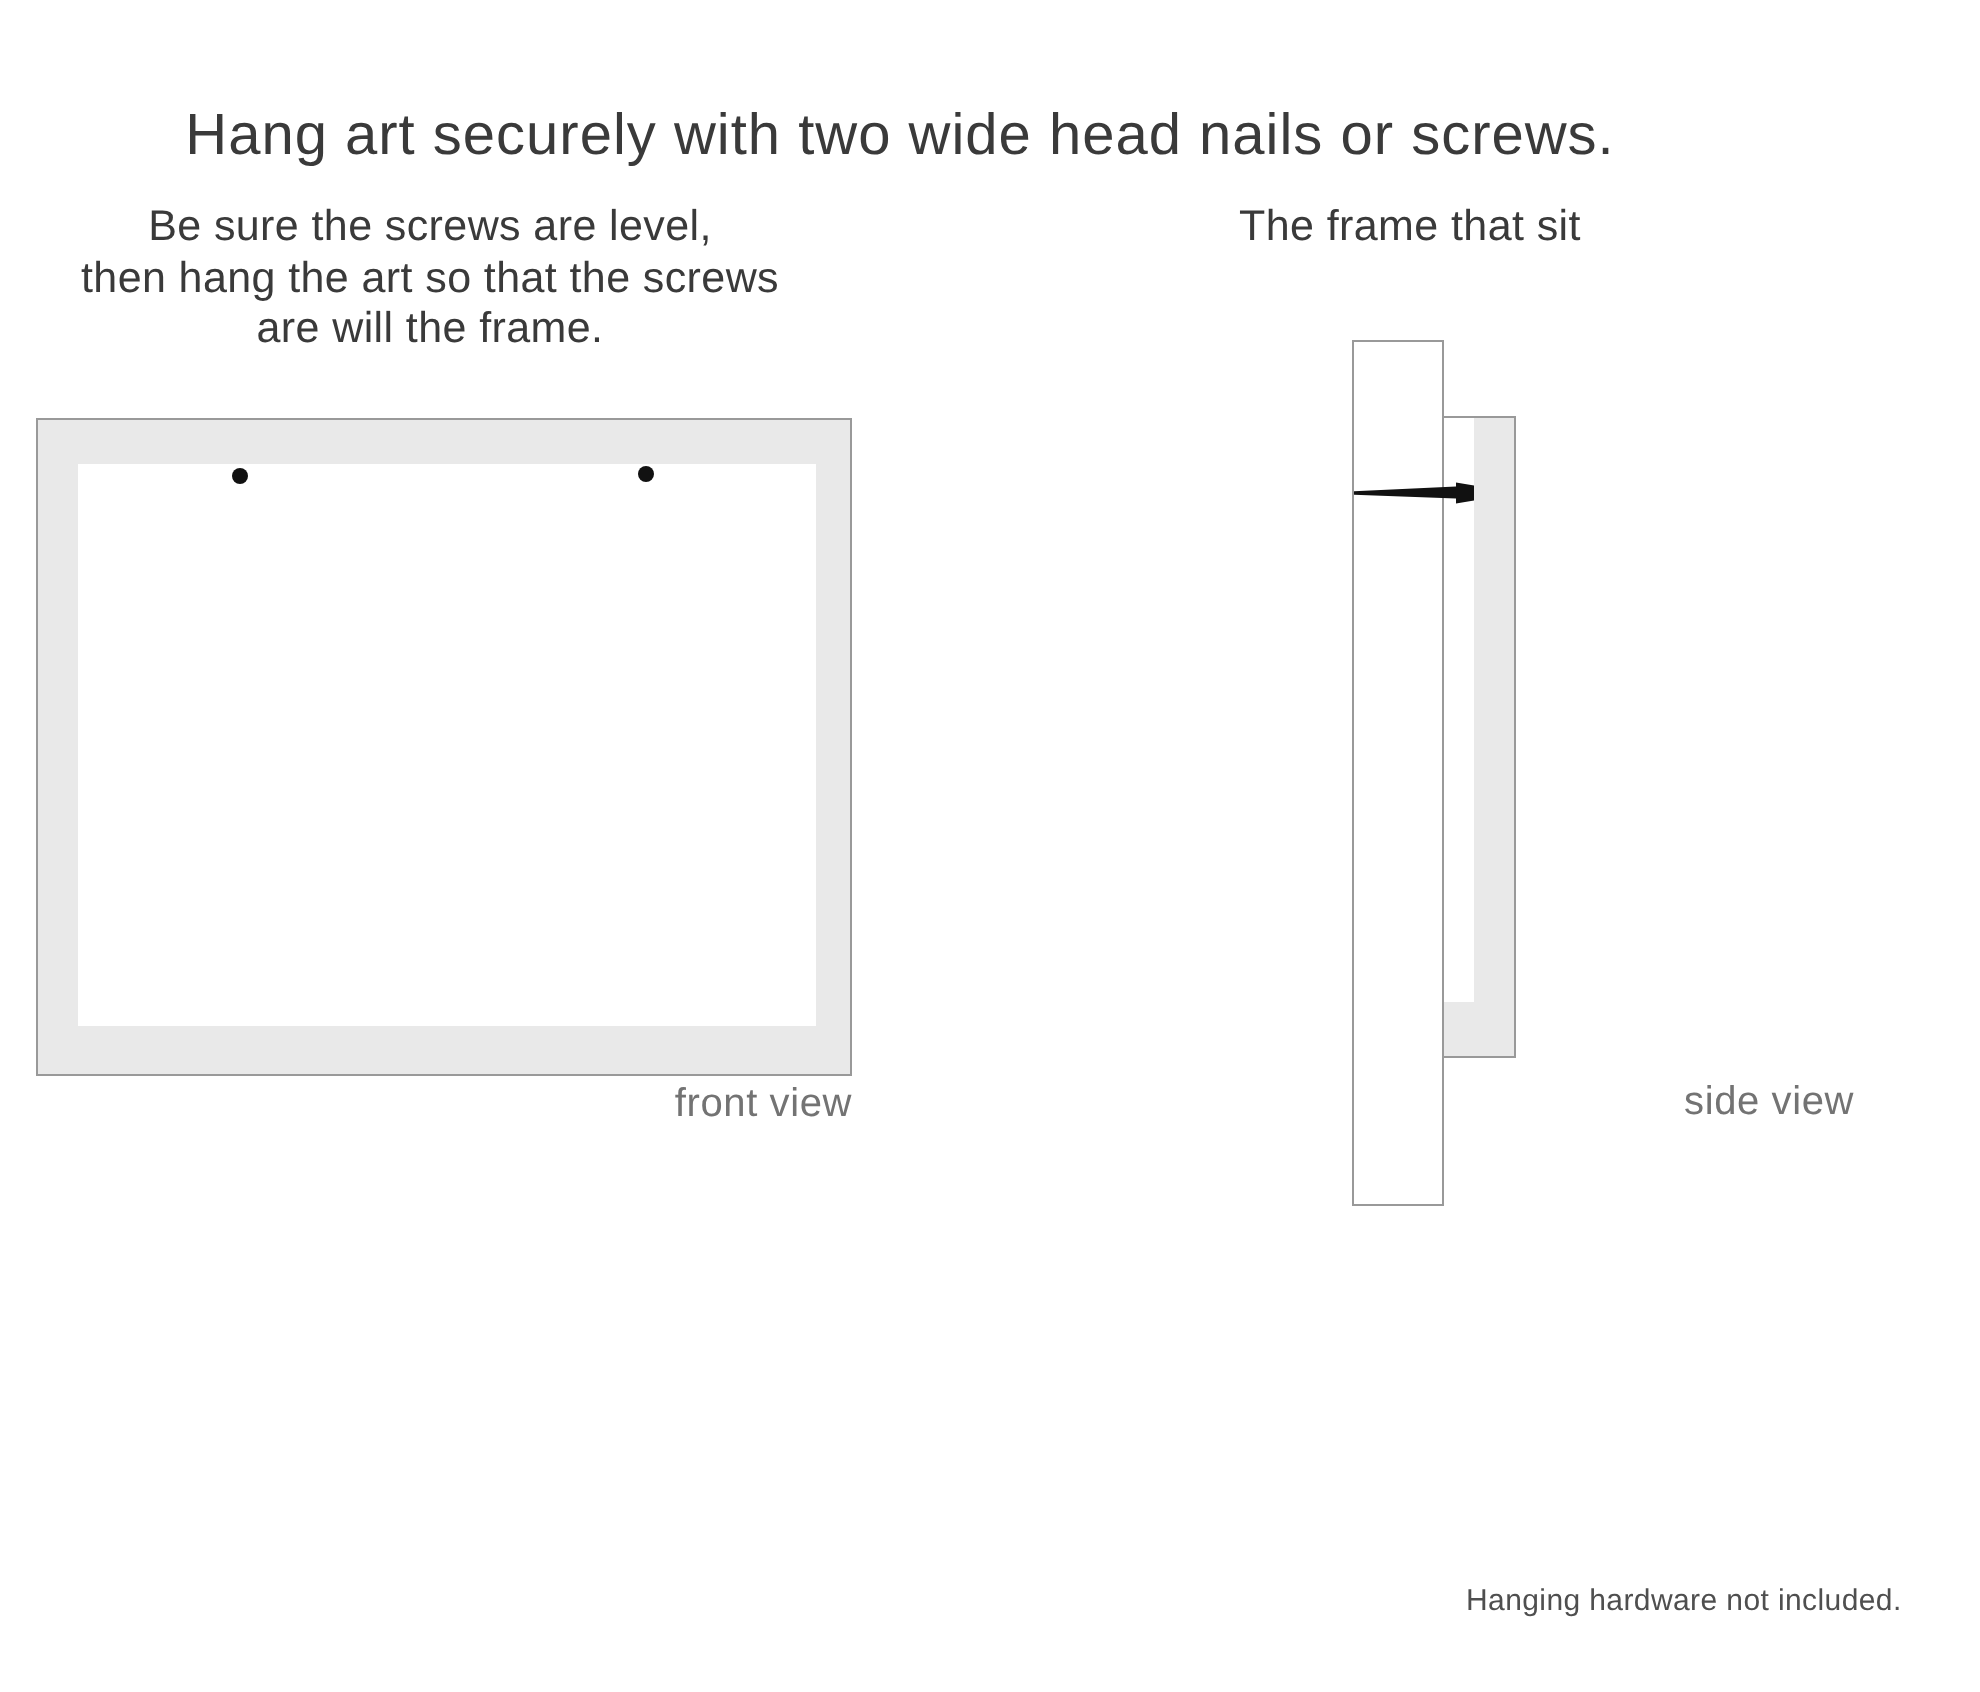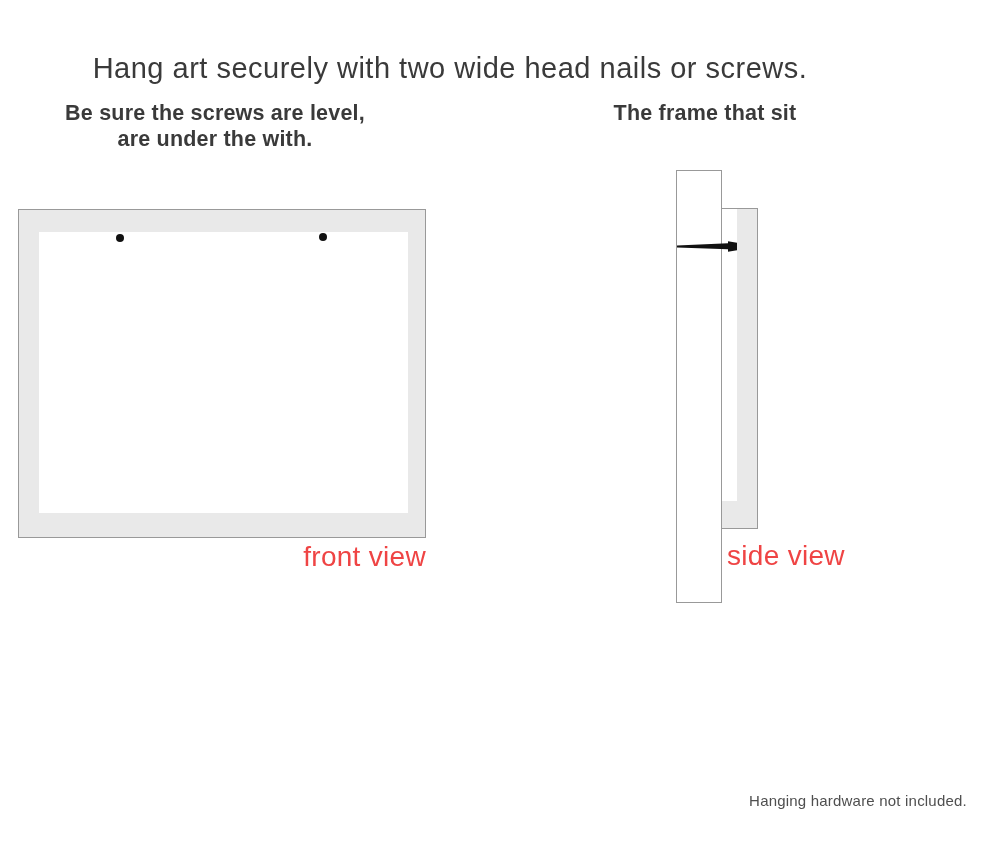--- a/index.html
+++ b/index.html
@@ -22,21 +22,21 @@
   }
   .title{
     position:absolute;left:0;top:12px;width:900px;
     text-align:center;
     font-size:29px;font-weight:300;letter-spacing:.5px;
     color:var(--text_dark);
     margin-top:40px;
   }
   .instruction{
     position:absolute;
-    font-size:21.5px;font-weight:700;line-height:25.5px;
+    font-size:21.5px;font-weight:400;line-height:25.5px;
     letter-spacing:.2px;text-align:center;color:var(--text_dark);
   }
   .instruction--left{left:15px;top:101px;width:400px;}
   .instruction--right{left:590px;top:101px;width:230px;}
 
   
   .front-frame{
     position:absolute;left:18px;top:209px;width:408px;height:329px;
     background:var(--frame_fill);
     border:1.5px solid var(--frame_border);
@@ -46,24 +46,24 @@
     background:#fff;
   }
   .screw-dot{
     position:absolute;width:8px;height:8px;border-radius:50%;
     background:var(--screw_black);
   }
   .screw-dot--left{left:97px;top:24px;}
   .screw-dot--right{left:300px;top:23px;}
   .view-label{
     position:absolute;
-    font-size:28px;font-weight:300;letter-spacing:.3px;color:#ef4444;
+    font-size:20px;font-weight:300;letter-spacing:.3px;color:#737373;
   }
   .view-label--front{left:126px;top:541px;width:300px;text-align:right;}
-  .view-label--side{left:727px;top:540px;width:200px;text-align:left;}
+  .view-label--side{left:727px;top:540px;width:200px;text-align:right;}
 
   
   .side-frame{
     position:absolute;left:721px;top:208px;width:37px;height:321px;
     background:var(--frame_fill);
     border:1.5px solid var(--frame_border);
     z-index:1;
   }
   .side-frame-recess{
     position:absolute;left:0;top:0;width:15px;height:292px;
@@ -77,35 +77,36 @@
   }
   .nail{
     position:absolute;left:668px;top:236px;width:74px;height:22px;
     z-index:3;
   }
   .nail svg{display:block;width:100%;height:100%;}
   .nail polygon{fill:var(--screw_black);}
 
   .footnote{
     position:absolute;left:733px;top:791px;width:250px;
-    text-align:center;
+    text-align:left;
     font-size:15px;font-weight:300;line-height:20px;
     color:var(--text_muted);letter-spacing:.2px;
   }
 </style>
 </head>
 <body>
 
 <div class="page">
 
   <div class="title">Hang art securely with two wide head nails or screws.</div>
 
   <div class="instruction instruction--left">
     <div>Be sure the screws are level,</div>
-    <div>are under the with.</div>
+    <div>then hang the art so that the screws</div>
+    <div>are will the frame.</div>
   </div>
 
   <div class="instruction instruction--right">
     <div>The frame that sit</div>
   </div>
 
   <div class="front-frame">
     <div class="front-art"></div>
     <div class="screw-dot screw-dot--left"></div>
     <div class="screw-dot screw-dot--right"></div>

